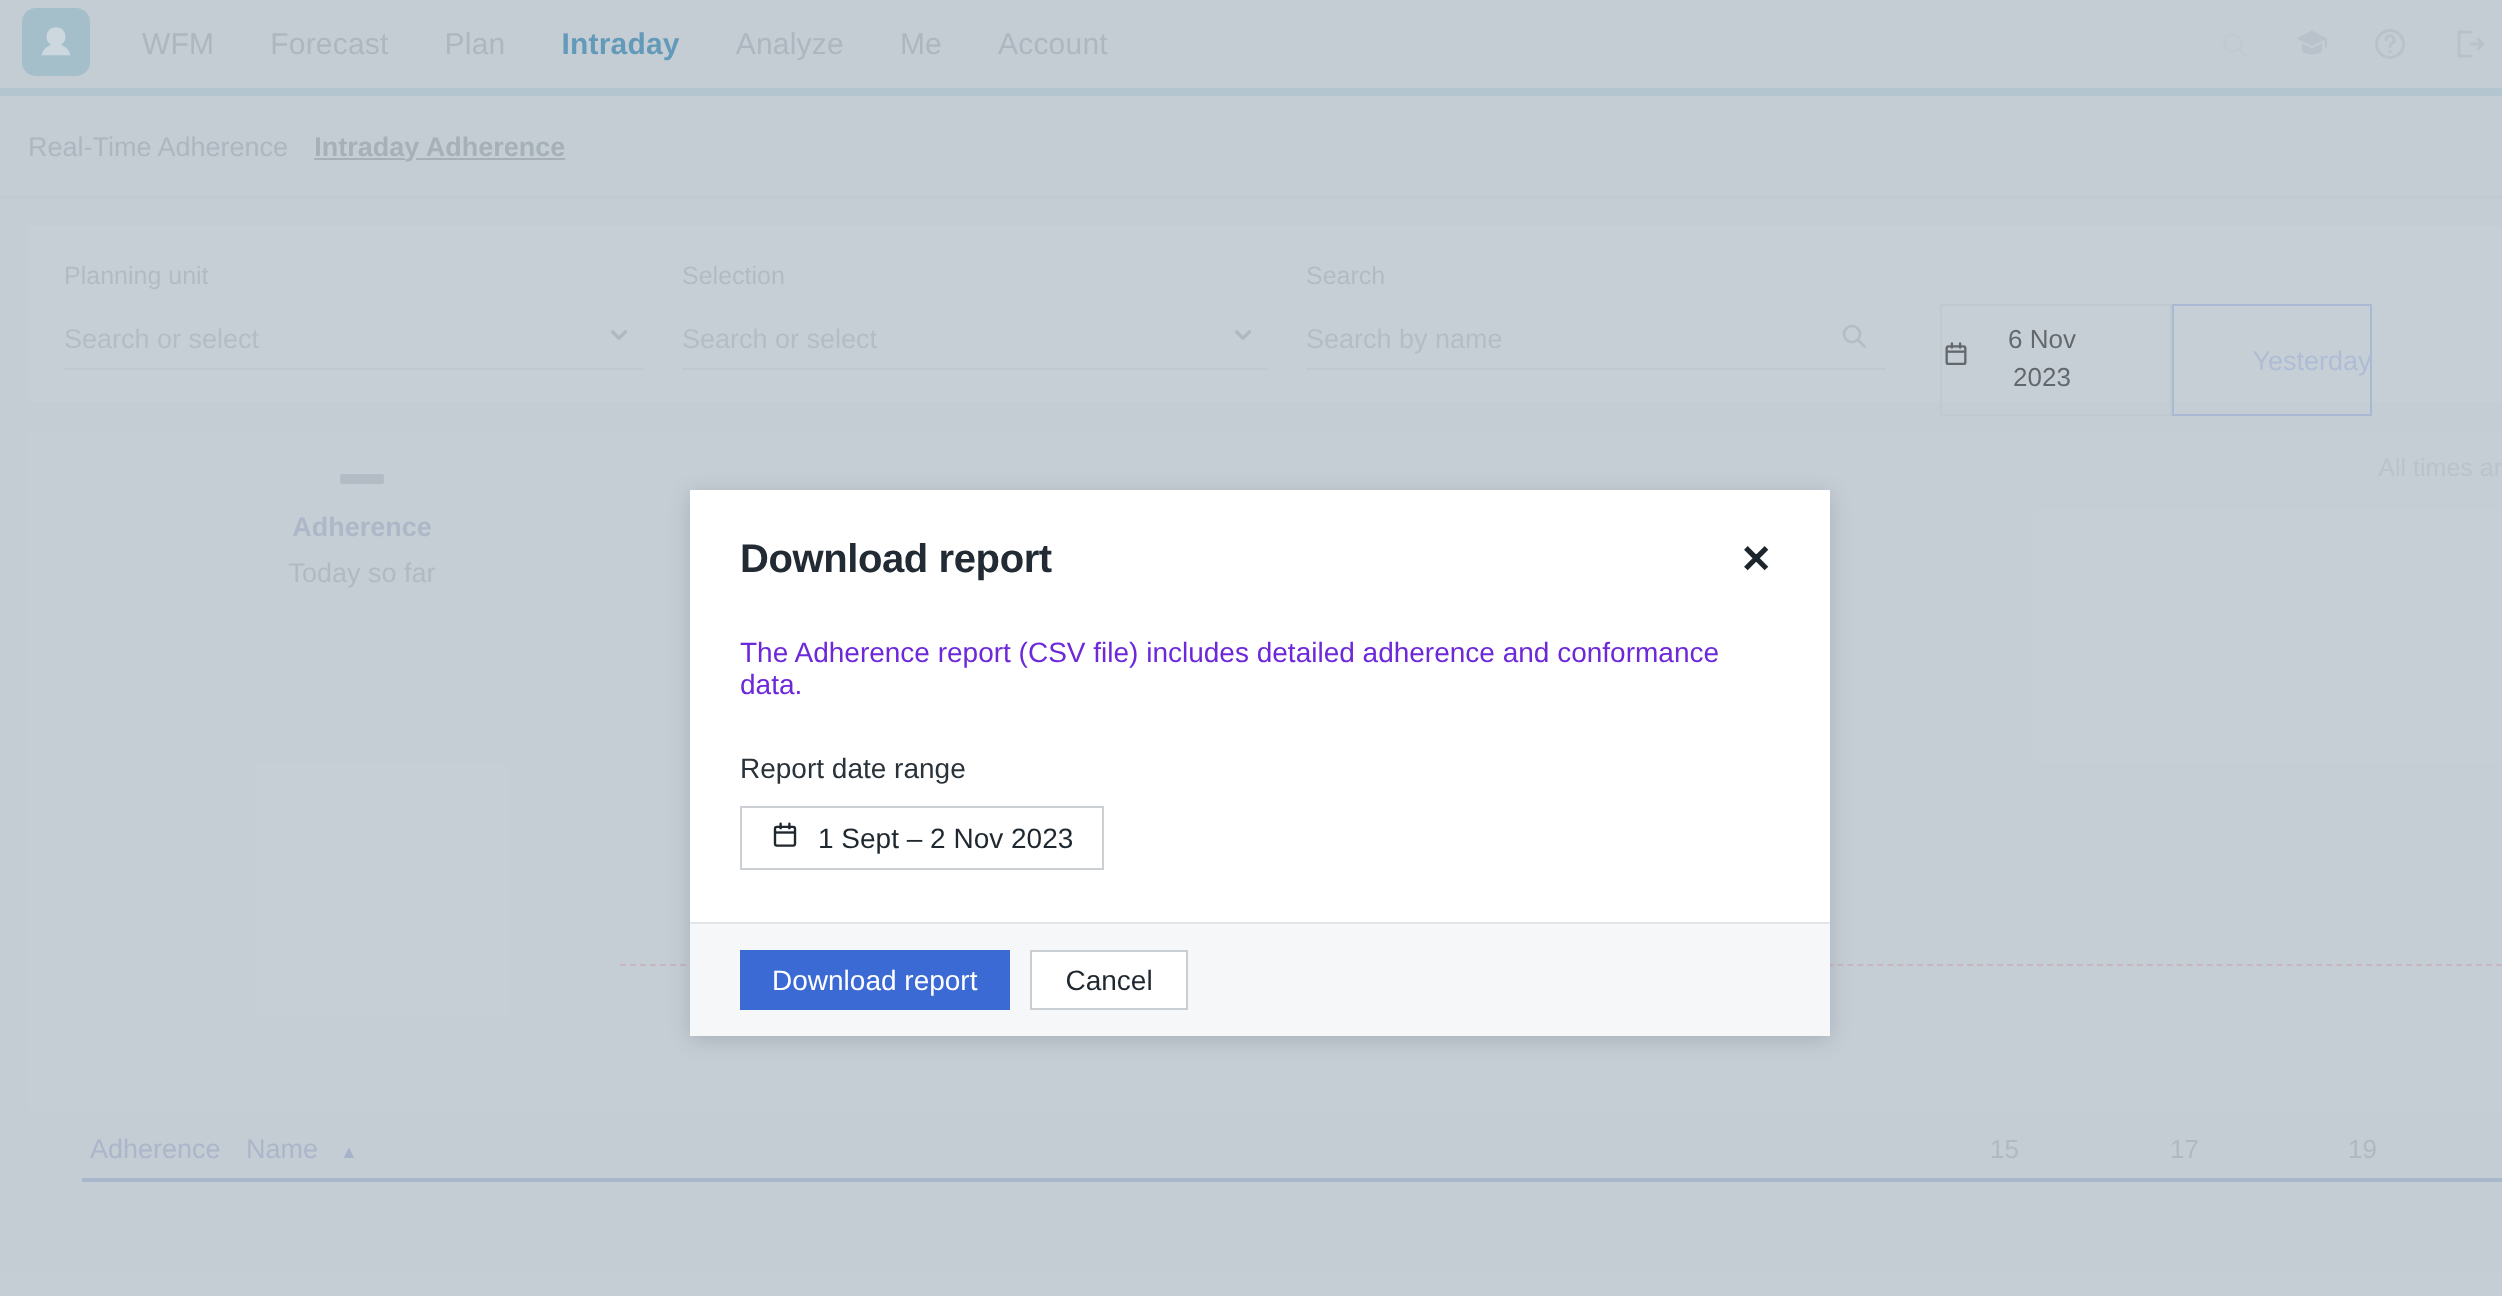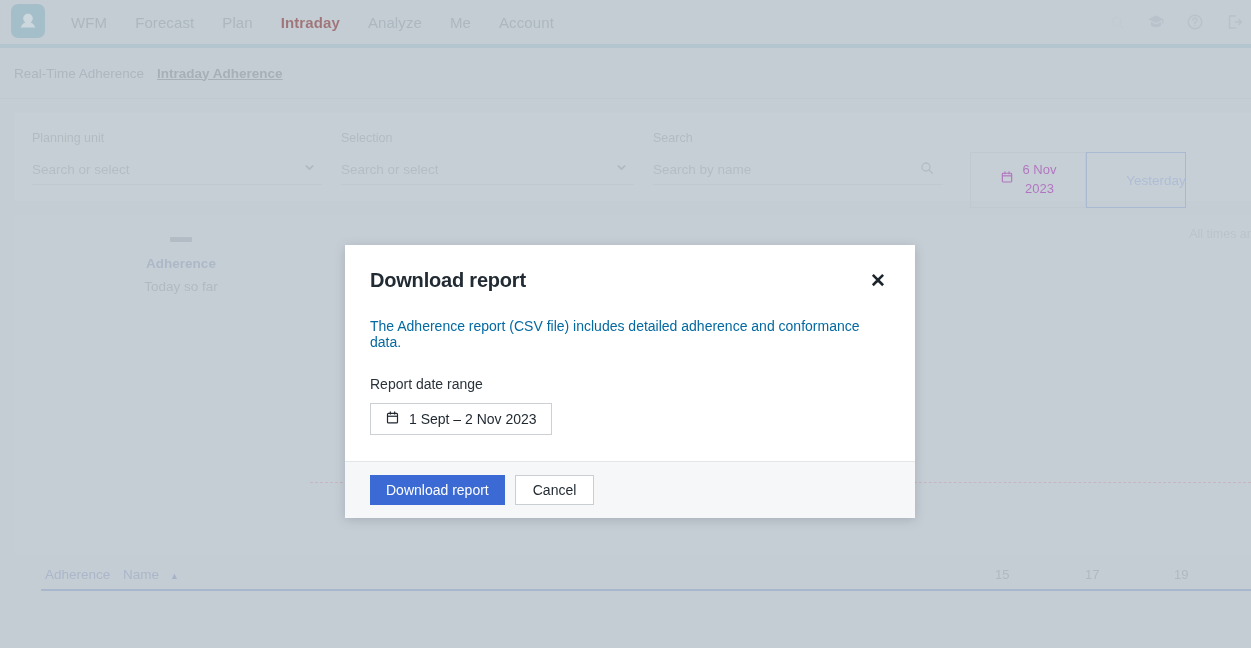--- a/index.html
+++ b/index.html
@@ -24,21 +24,21 @@
   .logo {
     width: 34px; height: 34px; margin-left: 11px;
     border-radius: 7px;
     background: #8ab6c4;
     display: flex; align-items: center; justify-content: center;
     position: relative; top: -1px;
   }
   .logo svg { display: block; }
   .navlinks { display: flex; margin-left: 26px; gap: 28px; }
   .navlink { font-size: 15px; color: #9aa5ad; letter-spacing: .1px; }
-  .navlink.active { color: #7f1d1d; font-weight: bold; }
+  .navlink.active { color: #0369a1; font-weight: bold; }
   .topicons { margin-left: auto; display: flex; align-items: center; gap: 21px; padding-right: 8px; }
   .topicon { color: #b3bcc4; display: flex; align-items: center; }
   .topicon.faint { color: #c6cdd4; }
 
   .tabbar {
     height: 51px; background: #ccd3da;
     border-bottom: 1px solid #c2cad2;
     display: flex; align-items: center; padding-left: 14px; gap: 13px;
   }
   .tab { font-size: 13.5px; color: #9aa5ad; }
@@ -60,22 +60,22 @@
     position: relative;
   }
   .fieldbox.w290 { width: 290px; }
   .fieldbox.w293 { width: 293px; }
   .fieldbox .chev { position: absolute; right: 6px; color: #a0a9b1; }
   .fieldbox .mag { position: absolute; right: 8px; color: #a8b1b9; }
 
   .datebox {
     width: 116px; height: 56px; margin-top: 21px;
     border: 1px solid #c2cad2; background: transparent;
-    display: flex; align-items: center; justify-content: center; gap: 9px;
-    color: #a21caf; font-size: 13px; line-height: 1.45; text-align: center;
+    display: flex; align-items: center; justify-content: flex-start; gap: 19px;
+    color: #000000; font-size: 13px; line-height: 1.45; text-align: center;
   }
   .segbtns { display: flex; margin-top: 21px; }
   .segbtn {
     height: 56px; width: 100px;
     border: 1px solid #c2cad2; border-left: none;
     display: flex; align-items: center; justify-content: center;
     font-size: 13.5px; color: #9aa3ab; padding-left: 40px;
   }
   .segbtn.sel { border: 1px solid #92a9d6; color: #9db2dc; }
 
@@ -110,21 +110,21 @@
   }
   .modal-body { padding: 24px 25px 26px 25px; }
   .modal-head { display: flex; align-items: flex-start; justify-content: space-between; }
   .modal-title { font-size: 20px; font-weight: bold; color: #222b33; letter-spacing: -.2px; }
   .modal-close {
     background: none; border: none; cursor: pointer;
     font-size: 19px; font-weight: bold; color: #1c242c;
     line-height: 1; padding: 2px 4px;
     font-family: "Liberation Sans", sans-serif;
   }
-  .modal-desc { margin-top: 26px; font-size: 14px; color: #0369a1; }
+  .modal-desc { margin-top: 26px; font-size: 14px; color: #6d28d9; }
   .modal-sublabel { margin-top: 26px; font-size: 14px; color: #2a323a; }
   .daterange {
     margin-top: 11px; display: inline-flex; align-items: center; gap: 9px;
     border: 1px solid #ccd0d5; background: #fff;
     height: 32px; padding: 0 14px; font-size: 14px; color: #1f272f;
     cursor: pointer;
   }
   .modal-foot {
     border-top: 1px solid #e3e6e9; background: #f6f7f8;
     padding: 13px 25px; display: flex; gap: 10px;

